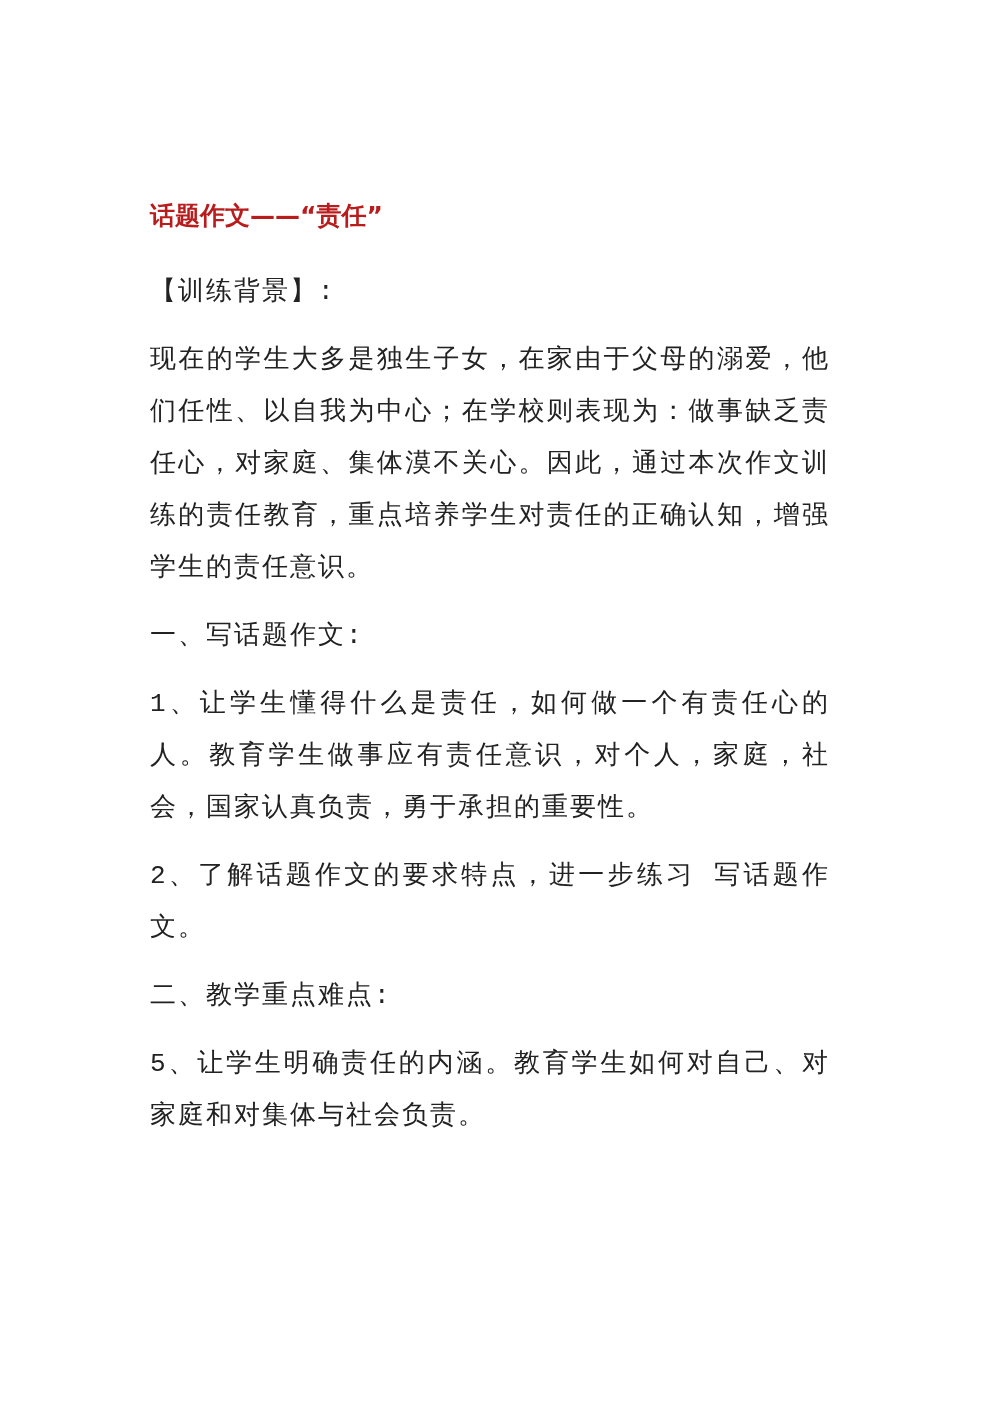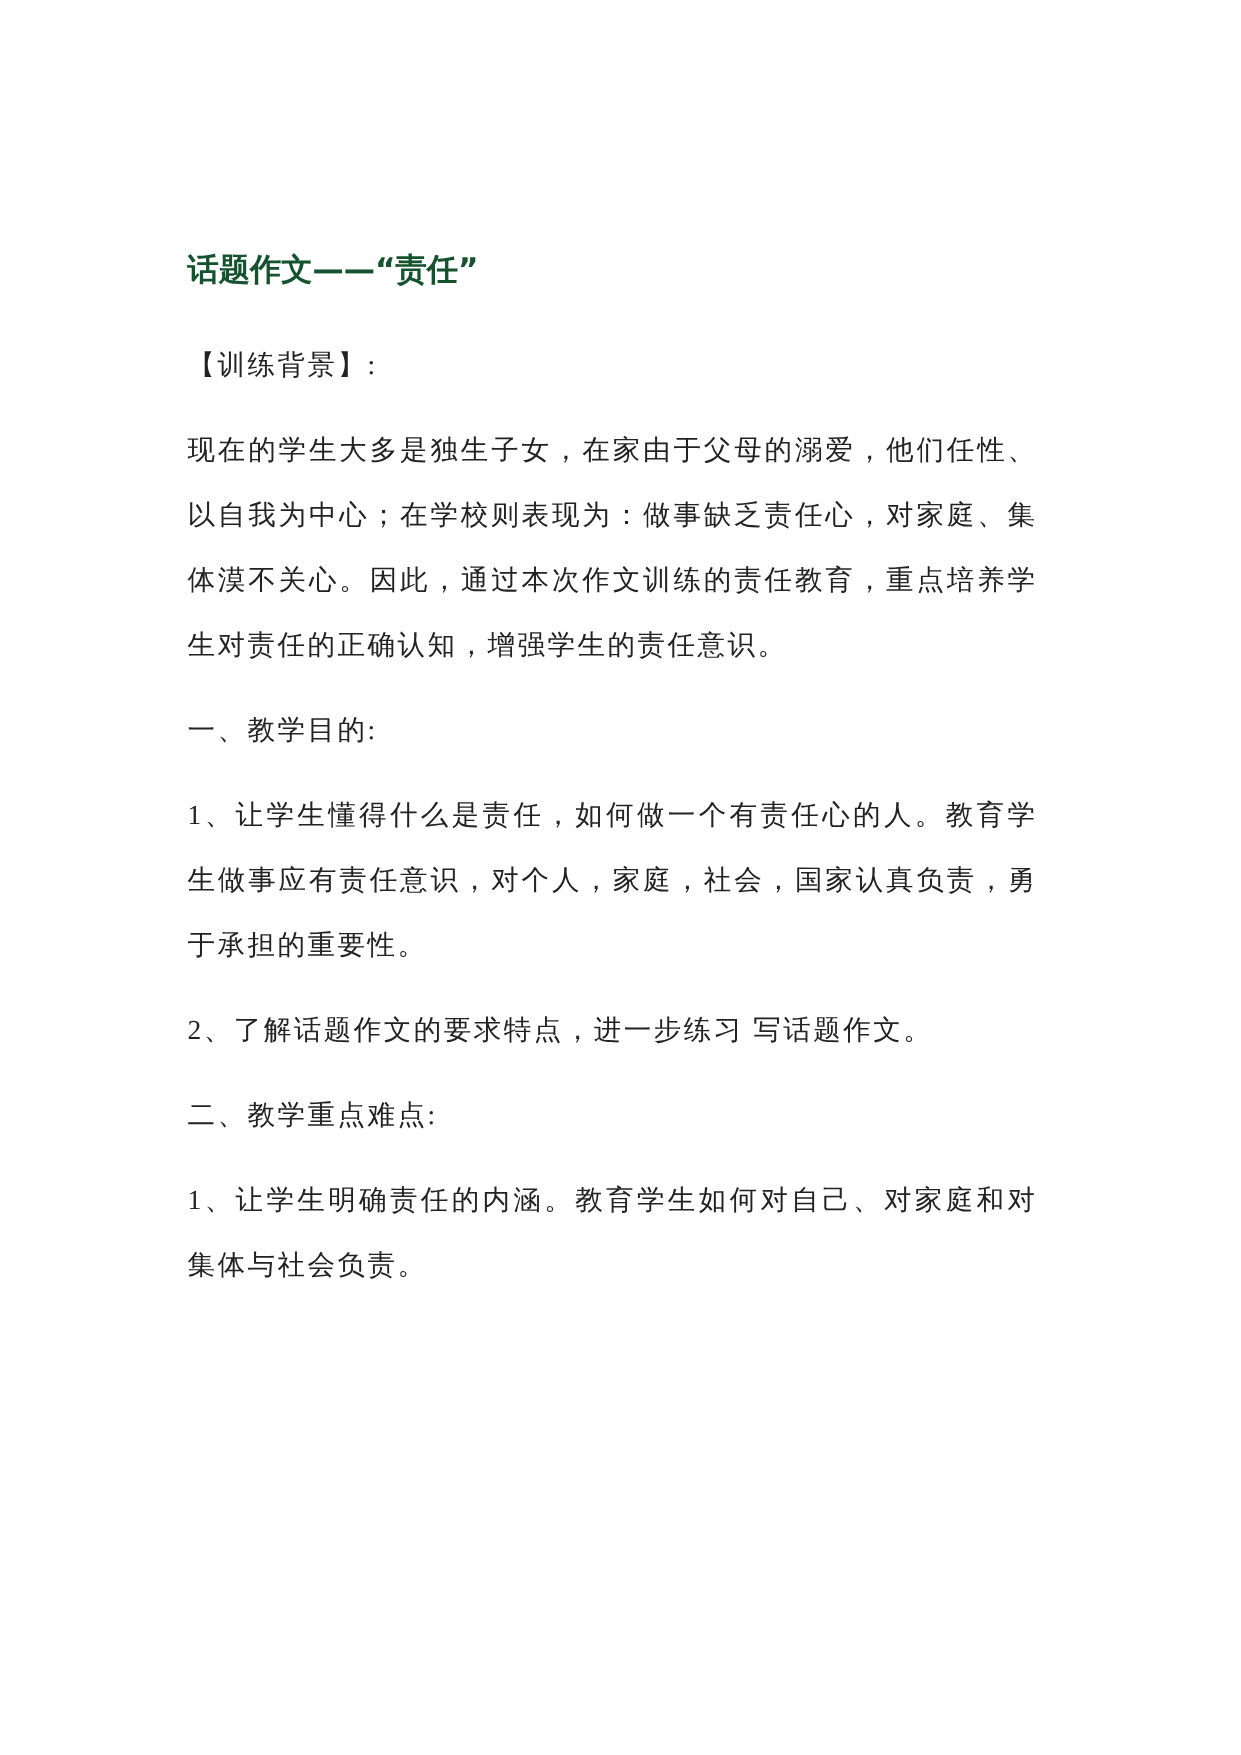--- a/index.html
+++ b/index.html
@@ -2,35 +2,35 @@
 <html><head>
   <meta charset="utf-8">
   <style>
     html, body { margin: 0; padding: 0; background: #ffffff; }
     body { width: 993px; height: 1404px; position: relative; overflow: hidden; }
     .page { position: absolute; left: 0; top: 0; width: 993px; height: 1404px; background: #fff; }
     .content { position: absolute; left: 150px; top: 196px; width: 680px; color: #111; }
     .title {
       font-family: "DejaVu Sans", "Liberation Sans", sans-serif;
       font-weight: bold; font-size: 25px; line-height: 40px;
-      margin: 0 0 30px 0; color: #14532d; letter-spacing: 0px;
+      margin: 0 0 30px 0; color: #b91c1c; letter-spacing: 0px;
     }
     .p {
-      font-family: Liberation Serif, serif;
-      font-size: 22px; line-height: 52px; margin: 0 0 16px 0;
+      font-family: Liberation Mono, monospace;
+      font-size: 26px; line-height: 52px; margin: 0 0 16px 0;
       letter-spacing: 2px; color: #222; text-align: justify;
     }
   </style>
 </head>
 <body>
 
 <div class="page">
   <div class="content">
     <div class="title">话题作文——“责任”</div>
     <div class="p">【训练背景】:</div>
     <div class="p">现在的学生大多是独生子女，在家由于父母的溺爱，他们任性、以自我为中心；在学校则表现为：做事缺乏责任心，对家庭、集体漠不关心。因此，通过本次作文训练的责任教育，重点培养学生对责任的正确认知，增强学生的责任意识。</div>
-    <div class="p">一、教学目的:</div>
+    <div class="p">一、写话题作文:</div>
     <div class="p"> 1、让学生懂得什么是责任，如何做一个有责任心的人。教育学生做事应有责任意识，对个人，家庭，社会，国家认真负责，勇于承担的重要性。</div>
     <div class="p"> 2、了解话题作文的要求特点，进一步练习 写话题作文。</div>
     <div class="p">二、教学重点难点:</div>
-    <div class="p"> 1、让学生明确责任的内涵。教育学生如何对自己、对家庭和对集体与社会负责。</div>
+    <div class="p"> 5、让学生明确责任的内涵。教育学生如何对自己、对家庭和对集体与社会负责。</div>
   </div>
 </div>
 
 </body></html>

